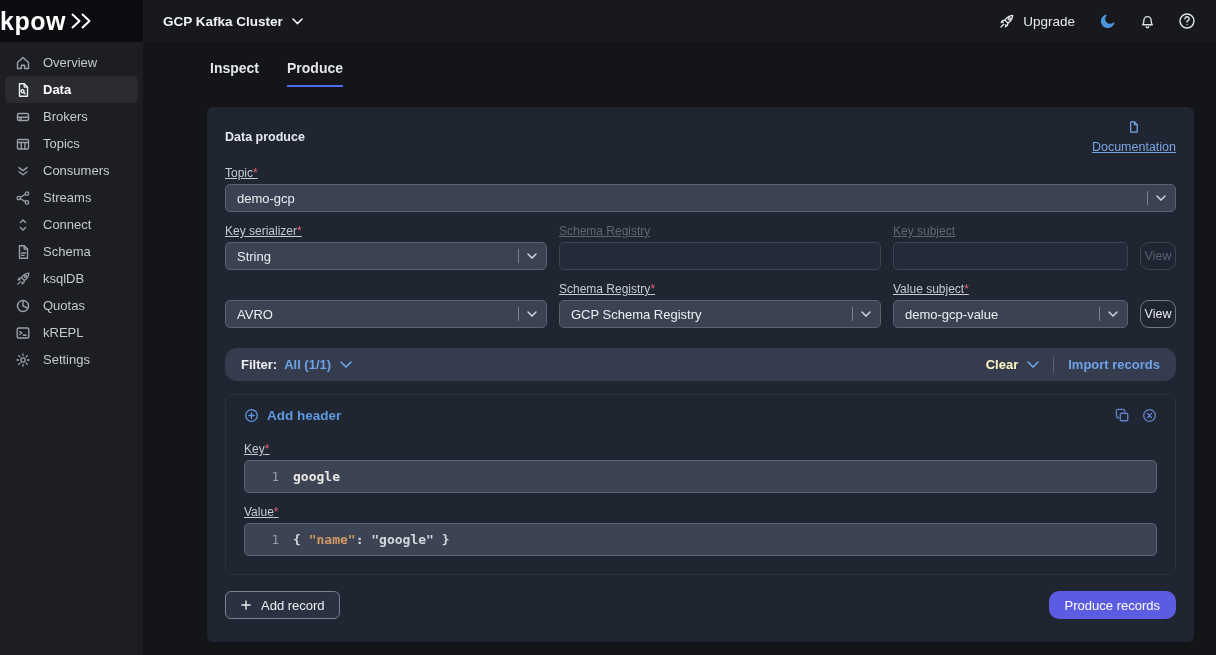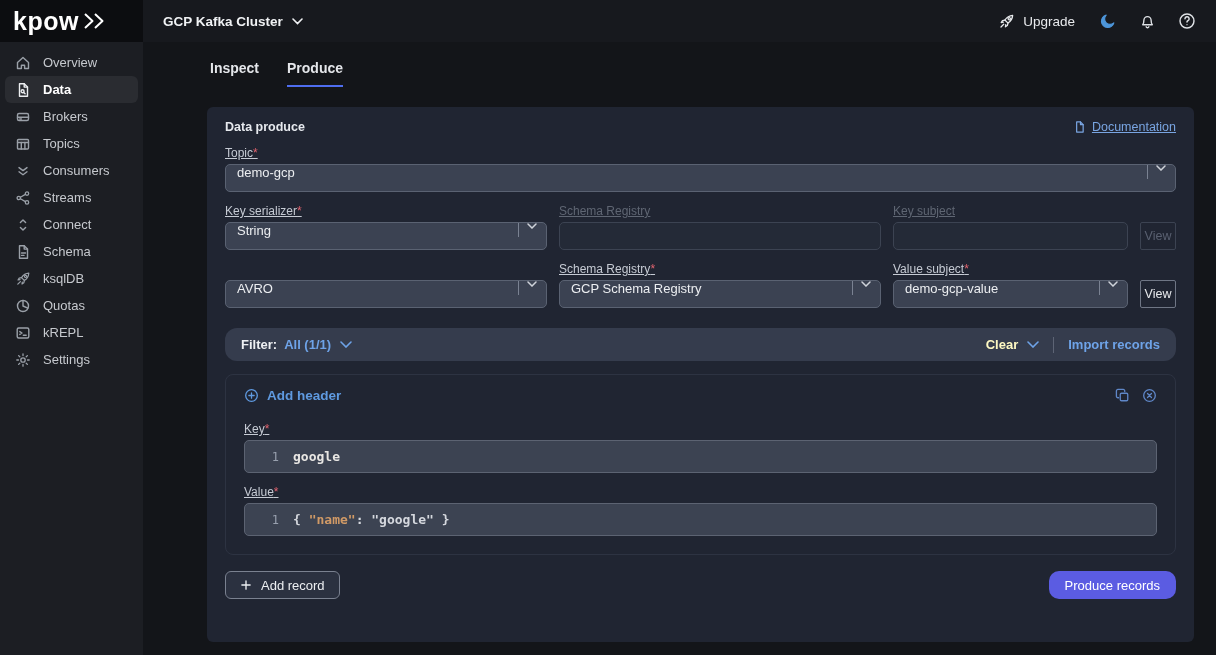--- a/index.html
+++ b/index.html
@@ -2,21 +2,21 @@
 <html><head>
 <meta charset="utf-8">
 <style>
   * { margin:0; padding:0; box-sizing:border-box; }
   html,body { width:1216px; height:655px; overflow:hidden; background:#131519;
     font-family:"Liberation Sans", sans-serif; font-size:13px; color:#e8eaed; }
   svg { display:block; }
 
   
   .topbar { display:flex; height:42px; }
-  .logo-area { width:143px; background:#0c0d10; display:flex; align-items:center; padding-left:13px; gap:4px; }
+  .logo-area { width:143px; background:#0c0d10; display:flex; align-items:center; gap:4px; }
   .logo-text { color:#ffffff; font-size:25px; font-weight:700; letter-spacing:.5px; }
   .topbar-main { flex:1; background:#17191e; display:flex; align-items:center; padding:0 20px; }
   .cluster { display:flex; align-items:center; gap:9px; color:#f0f2f4; font-weight:600; font-size:13.5px; cursor:pointer; }
   .tb-spacer { flex:1; }
   .upgrade { display:flex; align-items:center; gap:8px; color:#e8eaed; font-size:13.5px; cursor:pointer; margin-right:24px; }
   .tb-icon { margin-left:22px; cursor:pointer; color:#dfe2e6; }
 
   
   .layout { display:flex; height:613px;gap:40px; }
   .sidebar { width:143px; background:#1c1e23; padding-top:7px; flex-shrink:0; }
@@ -28,36 +28,36 @@
 
   .main { flex:1; background:#131519; }
   .tabs { display:flex; gap:28px; padding:18px 0 0 27px; }
   .tab { color:#e4e6ea; font-size:14px; font-weight:600; padding-bottom:9px; border-bottom:2px solid transparent; cursor:pointer; }
   .tab.active { font-weight:700; border-bottom-color:#4e6df0; }
 
   
   .card { margin:20px 22px 0 24px; height:535px; background:#202532; border-radius:6px; padding:13px 18px 18px; }
   .card-head { display:flex; justify-content:space-between; align-items:center; }
   .card-title { font-size:12.5px; font-weight:700; color:#e6e9ee; }
-  .doc-link { display:flex; align-items:center; gap:6px; color:#79a5e2; font-size:12.5px; cursor:pointer; }
+  .doc-link { display:flex; align-items:center; gap:6px; color:#79a5e2; font-size:12.5px; cursor:pointer;flex-direction:column; }
   .doc-link span { text-decoration:underline; }
 
   .field-label { font-size:12px; color:#c6cbd4; font-weight:500; margin:12px 0 4px;text-decoration:underline; }
   .req { color:#e0636e; }
   .lbl-dis { color:#5f6673; }
 
   .select { height:28px; background:#3b4252; border:1px solid #5a6272; border-radius:5px;
-    display:flex; padding:0 9px 0 11px; color:#eceef1; cursor:pointer; }
+    display:flex; align-items:center; padding:0 9px 0 11px; color:#eceef1; cursor:pointer; }
   .select .val { flex:1; font-size:13px; }
   .sel-div { width:1px; height:14px; background:#7a8292; margin-right:8px; }
   .sel-chev { color:#cfd3da; }
   .input-dis { height:28px; background:#242a37; border:1px solid #3c4352; border-radius:5px; }
 
   .grid3 { display:grid; grid-template-columns:322px 322px 1fr 36px; column-gap:12px; align-items:end; }
-  .btn-view { height:28px; width:100%; border-radius:2px; border:1px solid #6f7685; background:transparent;
+  .btn-view { height:28px; width:100%; border-radius:9px; border:1px solid #6f7685; background:transparent;
     color:#e8eaed; font-size:12.5px; font-family:inherit; cursor:pointer; }
   .btn-view.dis { border-color:#3c4352; color:#596070; cursor:default; }
 
   .filterbar { margin-top:20px; height:33px; background:#353c4d; border-radius:12px;
     display:flex; align-items:center; padding:4px 16px; }
   .f-label { color:#eef0f3; font-weight:700; margin-right:7px; }
   .f-val { color:#6ea3e8; font-weight:600; display:flex; align-items:center; gap:9px; cursor:pointer; }
   .f-spacer { flex:1; }
   .f-clear { color:#fef9c3; font-weight:600; display:flex; align-items:center; gap:9px; cursor:pointer; }
   .f-div { width:1px; height:16px; background:#5d6475; margin:0 14px; }

